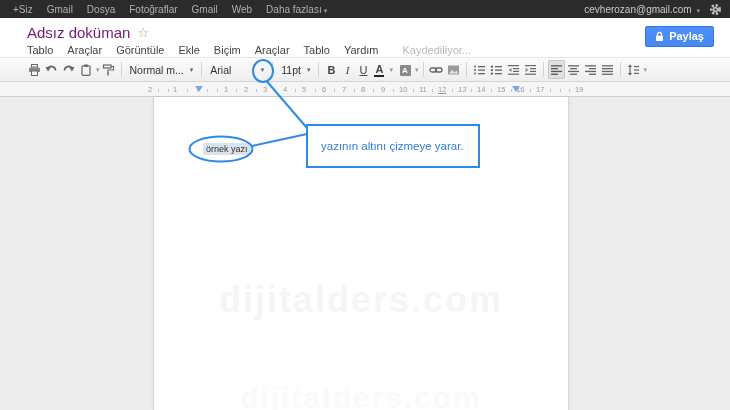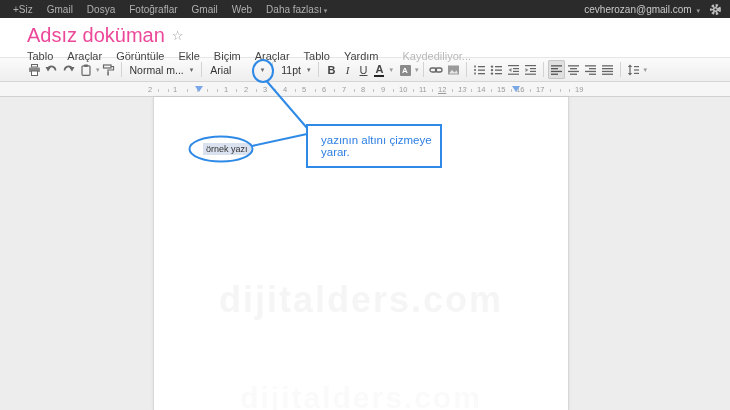--- a/index.html
+++ b/index.html
@@ -14,21 +14,21 @@
   .tb-item.active::before { content:""; position:absolute; left:0; right:0; top:0;
     height:2px; background:#dd4b39; }
   .tb-arrow { font-size:7px; color:#999; margin-left:2px; }
   .tb-right { margin-left:auto; display:flex; align-items:center; gap:9px; padding-right:8px; }
   .tb-account { color:#c9c9c9; }
   .gear { display:inline-flex; }
 
   
   .header { background:#fff; padding:6px 0 0 0; height:39px; position:relative; }
   .doc-title-row { display:flex; align-items:center; margin-left:27px; }
-  .doc-title { font-size:20px; color:#ec4899; }
+  .doc-title { font-size:15px; color:#701a75; }
   .star { font-size:13px; color:#9e9e9e; margin-left:7px; cursor:pointer; }
   .menu-row { display:flex; margin-left:27px; margin-top:3px; font-size:11px; color:#444; }
   .menu-item { margin-right:14px; cursor:pointer; }
   .save-status { color:#b9b9b9; margin-left:10px; }
   .hdr-buttons { position:absolute; right:16px; top:8px; display:flex; gap:6px; }
   .btn { font-size:11px; font-weight:bold; height:21px; line-height:19px; padding:0 9px;
     border-radius:2px; cursor:pointer; display:flex; align-items:center; }
   .btn-comments { color:#555; background:linear-gradient(#f8f8f8,#f0f0f0); border:1px solid #dadada; }
   .btn-comments .tb-arrow{ color:#777; margin-left:4px;}
   .btn-share { color:#fff; background:linear-gradient(#4d90fe,#4787ed); border:1px solid #3079ed; gap:5px; }
@@ -67,21 +67,21 @@
     border-left:1px solid #d7d7d7; border-right:1px solid #d7d7d7; box-shadow:0 0 3px rgba(0,0,0,0.08); }
   .watermark { position:absolute; left:50%; transform:translateX(-50%); top:182px;
     font-size:36px; font-weight:bold; color:#f5f5f5; letter-spacing:2px; white-space:nowrap; }
   .watermark2 { top:284px; font-size:30px; color:#fafafa; }
   .sample-text { position:absolute; left:203px; top:142px; font-size:9px; color:#333;
     background:#dae1ef; padding:1px 3px; }
 
   
   .overlay { position:absolute; left:0; top:0; width:730px; height:410px;
     pointer-events:none; z-index:50; }
-  .callout-box { position:absolute; left:306px; top:124px; width:136px; height:44px;
+  .callout-box { position:absolute; left:306px; top:124px; width:174px; height:44px;
     border:2px solid #2e8ae6; background:#fff; color:#2d7fe3; font-size:11.5px;
     display:flex; align-items:center; padding-left:13px; }
 </style>
 </head>
 <body>
 
 <div class="topbar">
   <span class="tb-item">+Siz</span>
   <span class="tb-item">Gmail</span>
   <span class="tb-item">Dosya</span>
@@ -116,20 +116,29 @@
     <span class="menu-item">Araçlar</span>
     <span class="menu-item">Görüntüle</span>
     <span class="menu-item">Ekle</span>
     <span class="menu-item">Biçim</span>
     <span class="menu-item">Araçlar</span>
     <span class="menu-item">Tablo</span>
     <span class="menu-item">Yardım</span>
     <span class="save-status">Kaydediliyor...</span>
   </div>
   <div class="hdr-buttons">
+    <div class="btn btn-share">
+      <span style="display:inline-flex;">
+        <svg width="9" height="11" viewBox="0 0 9 11">
+          <path d="M2.5 5 V3.4 a2 2 0 0 1 4 0 V5" fill="none" stroke="#fff" stroke-width="1.3"></path>
+          <rect x="1" y="4.8" width="7" height="5.2" rx="0.8" fill="#fff"></rect>
+        </svg>
+      </span>
+      <span>Paylaş</span>
+    </div>
   </div>
 </div>
 
 <div class="toolbar">
   <span class="ticon">
     <svg width="13" height="12" viewBox="0 0 13 12">
       <rect x="3.5" y="0.5" width="6" height="2.5" fill="none" stroke="#666"></rect>
       <rect x="1" y="3.5" width="11" height="4.5" rx="0.8" fill="#888"></rect>
       <rect x="3.5" y="7" width="6" height="4.5" fill="#fff" stroke="#666"></rect>
     </svg>

